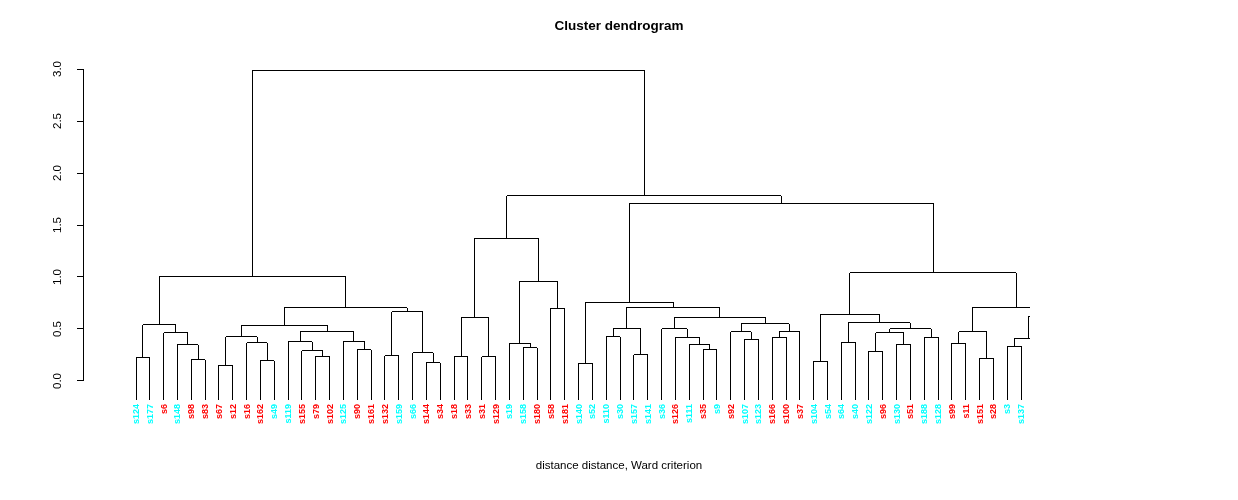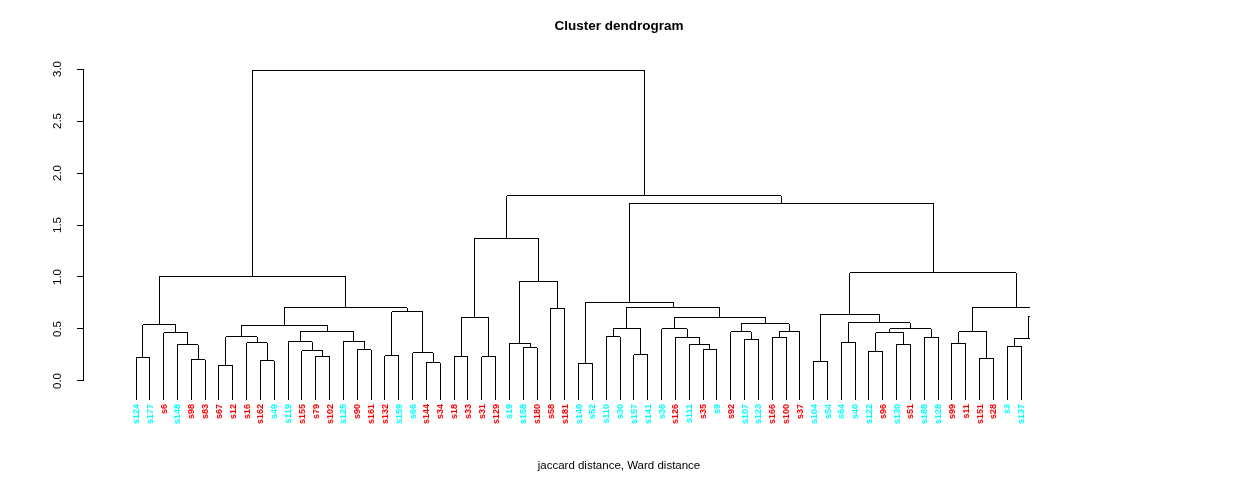--- a/index.html
+++ b/index.html
@@ -319,14 +319,14 @@
     </div>
   <div id="yticks">
       <div class="ytick-label" style="left: 37px; top: 374.7px;">0.0</div>
       <div class="ytick-label" style="left: 37px; top: 322.8px;">0.5</div>
       <div class="ytick-label" style="left: 37px; top: 270.9px;">1.0</div>
       <div class="ytick-label" style="left: 37px; top: 219px;">1.5</div>
       <div class="ytick-label" style="left: 37px; top: 167.1px;">2.0</div>
       <div class="ytick-label" style="left: 37px; top: 115.2px;">2.5</div>
       <div class="ytick-label" style="left: 37px; top: 63.3px;">3.0</div>
     </div>
-  <div id="x-caption">jaccard distance, Ward distance</div>
+  <div id="x-caption">distance distance, Ward criterion</div>
 </div>
 
 </body></html>

